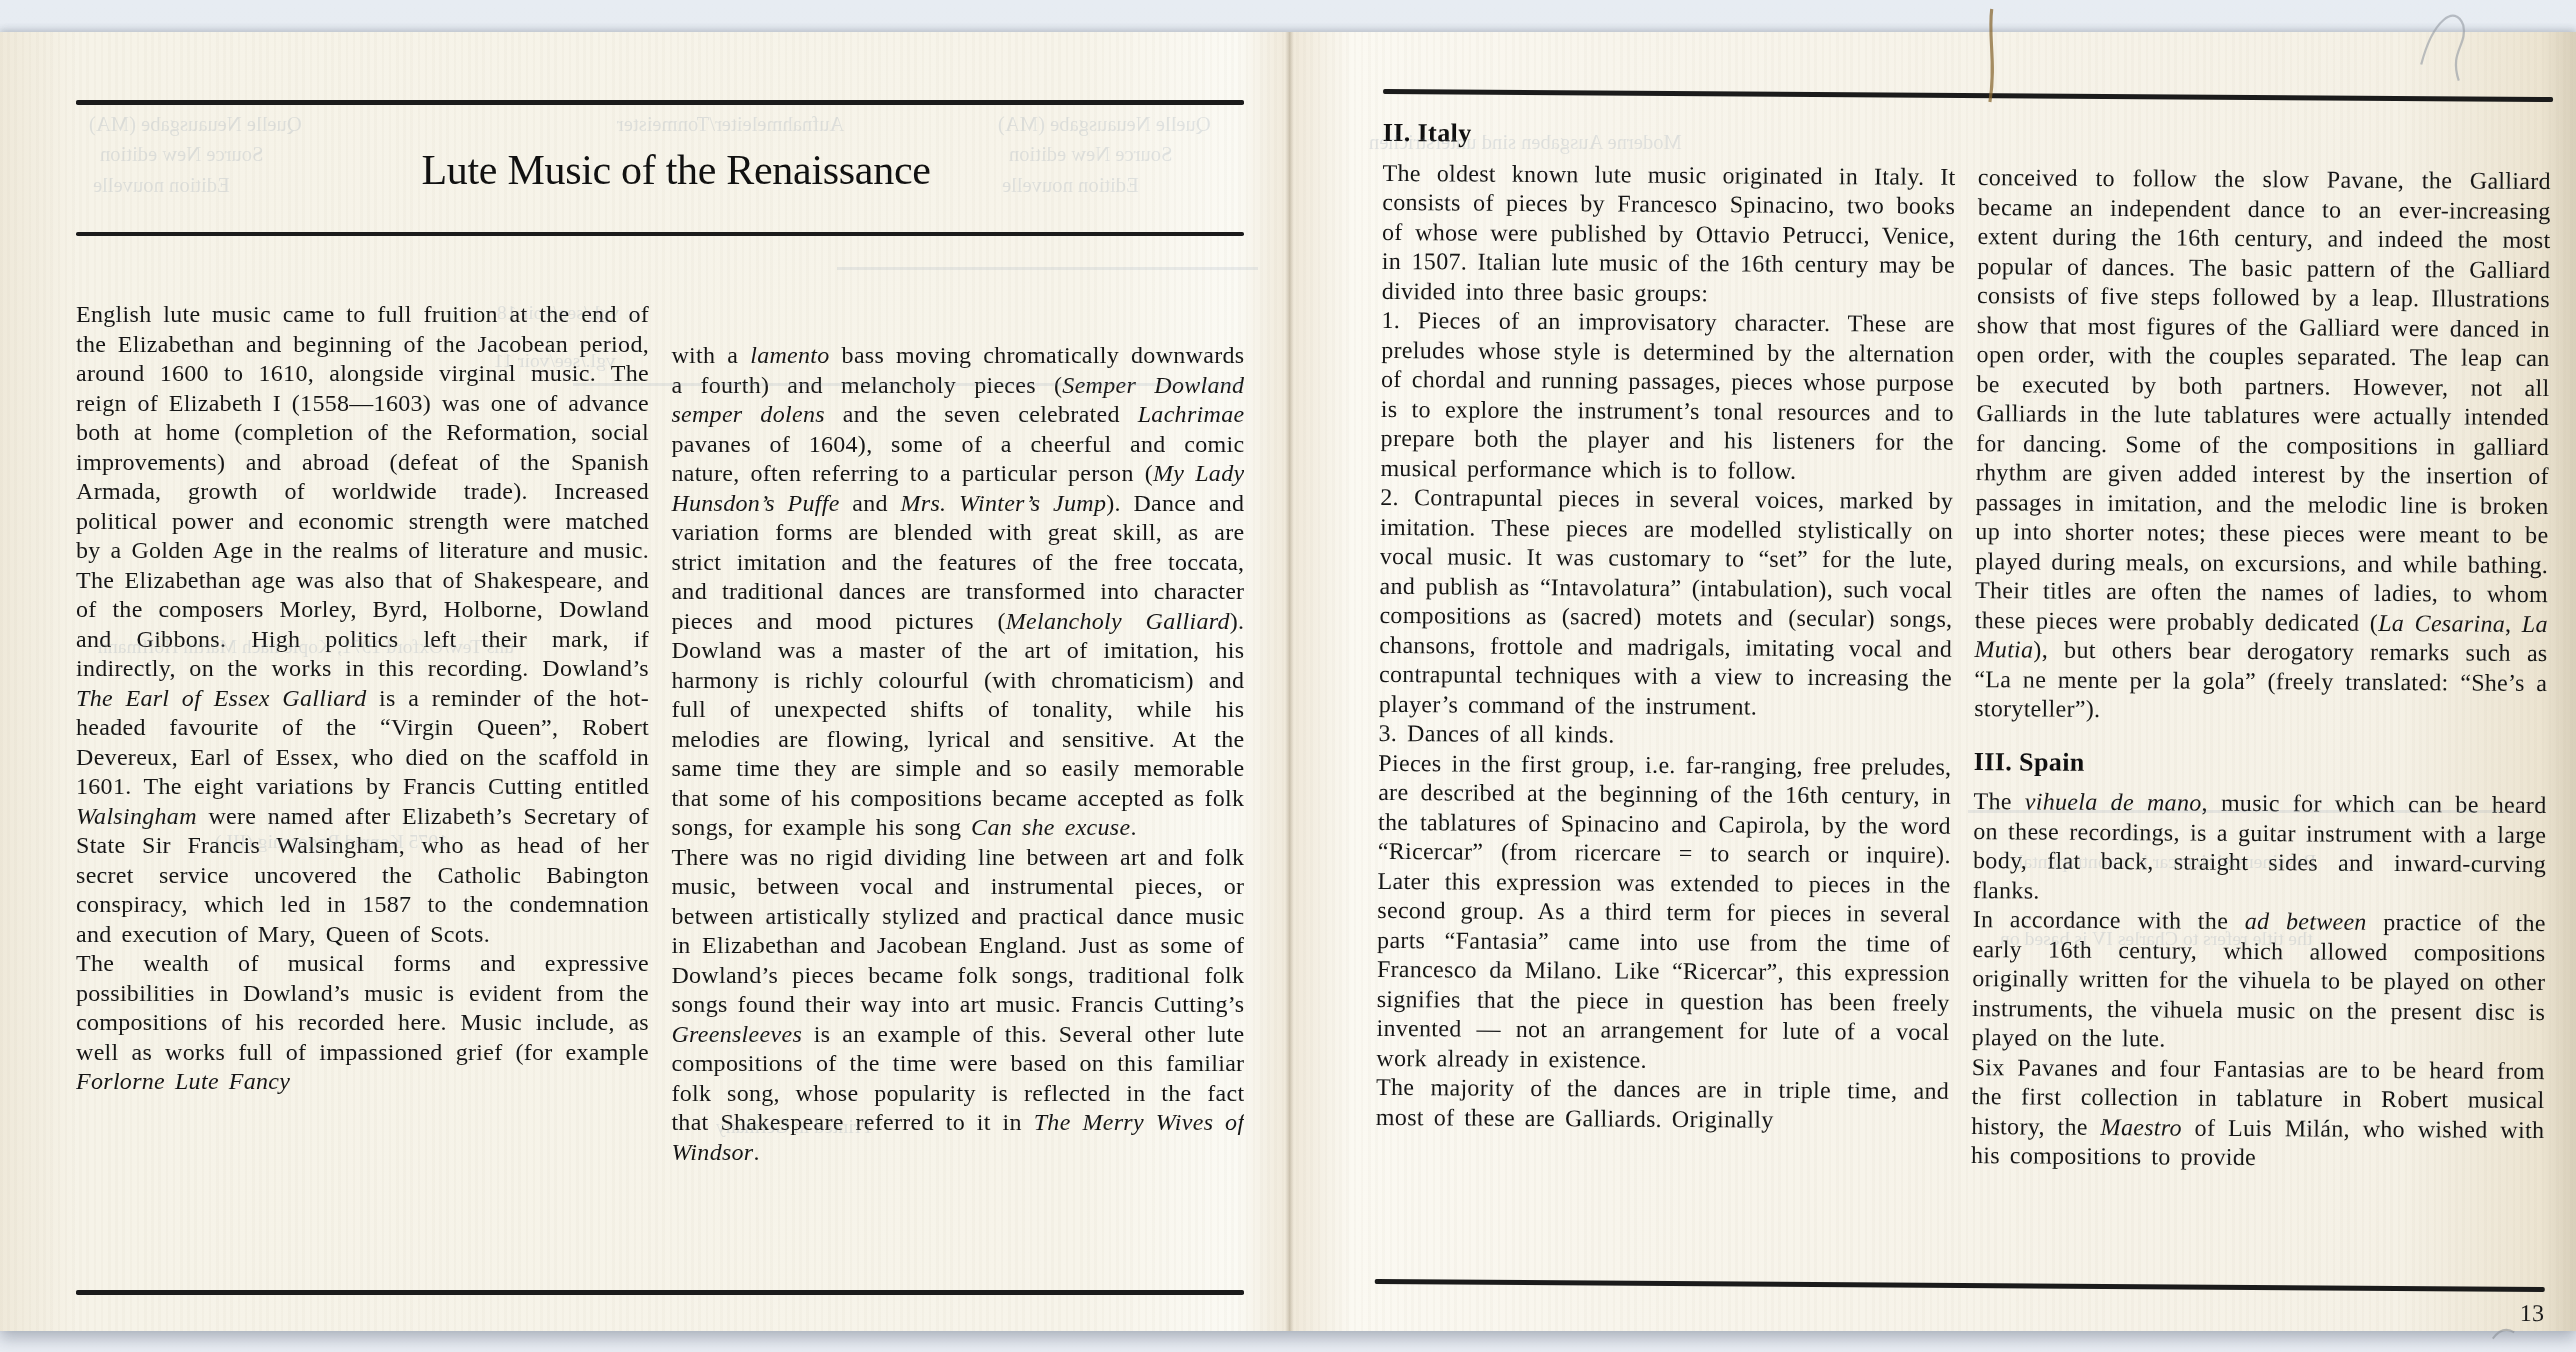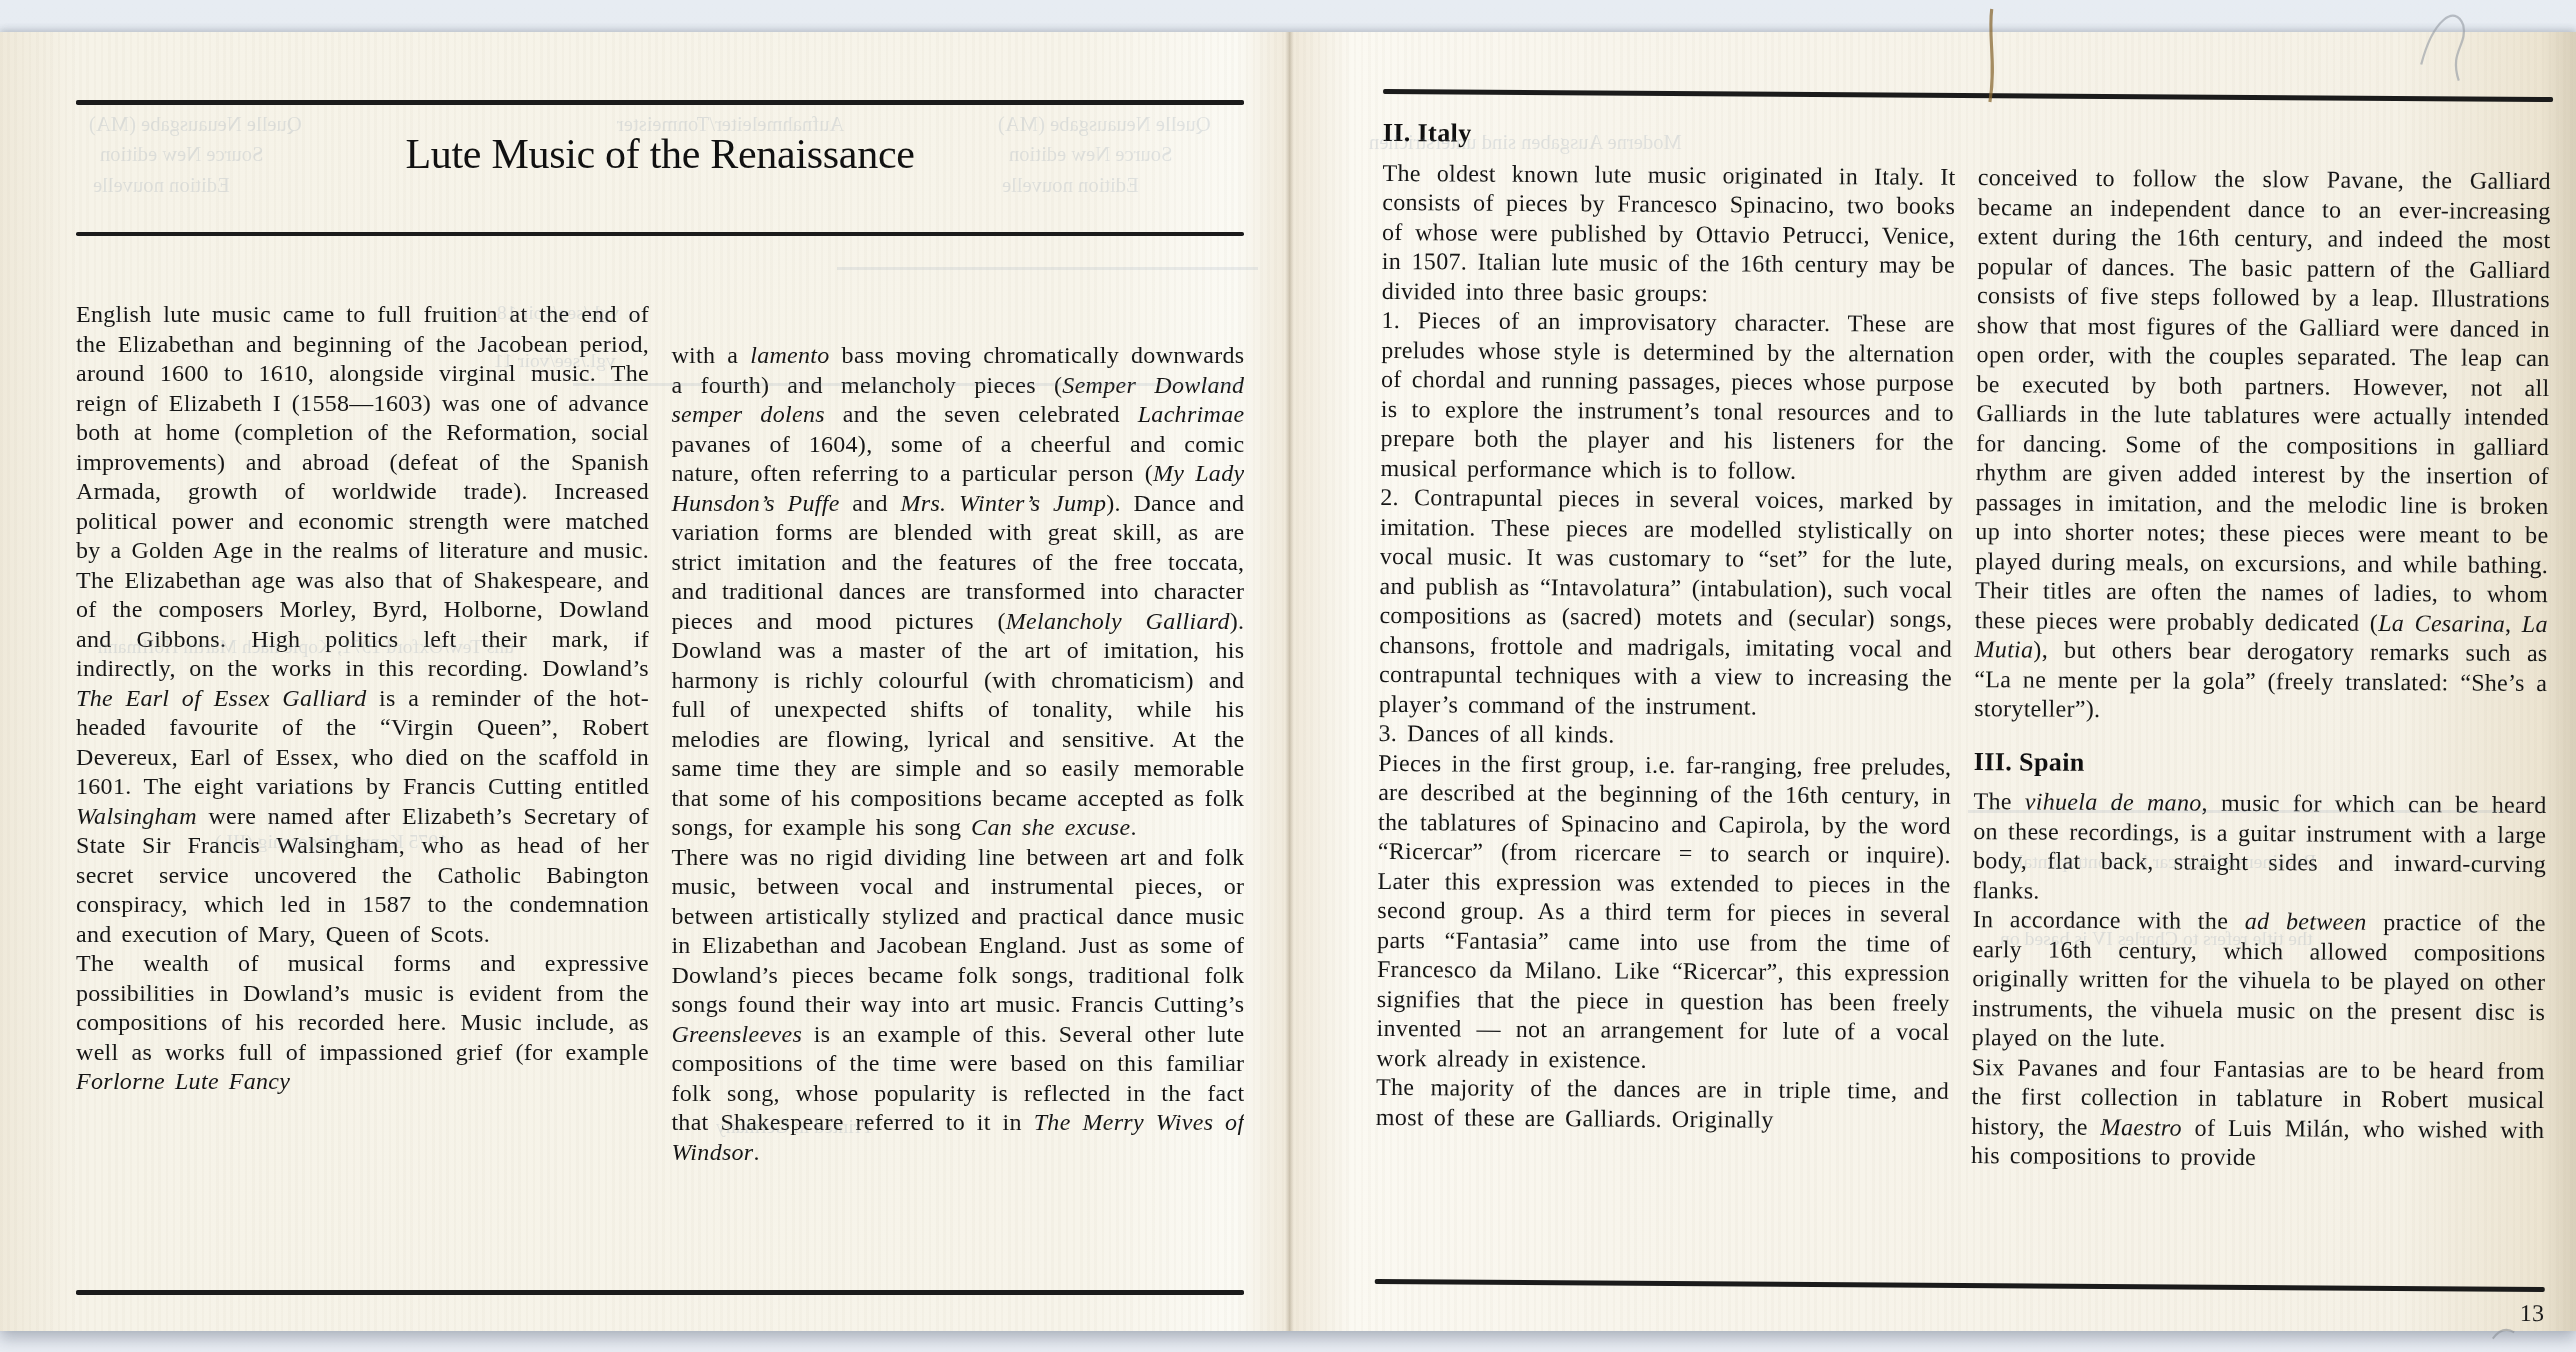--- a/index.html
+++ b/index.html
@@ -29,21 +29,21 @@
   .page.p13{left:1336px;width:1270px;}
   .tilt{position:absolute;left:0;top:0;width:100%;height:100%;
     transform:rotate(.4deg);transform-origin:54px 72px;}
   .rule{position:absolute;background:#1b1b1b;border-radius:1.8px;}
   .p12 .rule-a{left:76px;top:68px;width:1168px;height:4.5px;}
   .p12 .rule-b{left:76px;top:200px;width:1168px;height:3.6px;}
   .p12 .rule-c{left:76px;top:1258px;width:1168px;height:4.5px;}
   .p13 .rule-a{left:47px;top:57px;width:1170px;height:4.5px;}
   .p13 .rule-c{left:47px;top:1247px;width:1170px;height:4.5px;}
   h1.title{
-    position:absolute;left:76px;top:98px;width:1168px;margin:0;
+    position:absolute;left:76px;top:98px;width:1168px;margin:16px;
     text-align:center;font-size:42px;font-weight:normal;color:#111;
     letter-spacing:-0.3px;
   }
   .cols{position:absolute;display:flex;gap:22.4px;overflow:hidden;}
   .p12 .cols{left:76px;top:268px;width:1168px;height:984px;}
   .p13 .cols{left:47px;top:86px;width:1170px;height:1156px;}
   .col{flex:0 0 573px;width:573px;}
   .col.offset{padding-top:41px;}
   .col h2{
     font-size:26px;margin:23px 0 10.7px 0;color:#101010;letter-spacing:0.4px;

